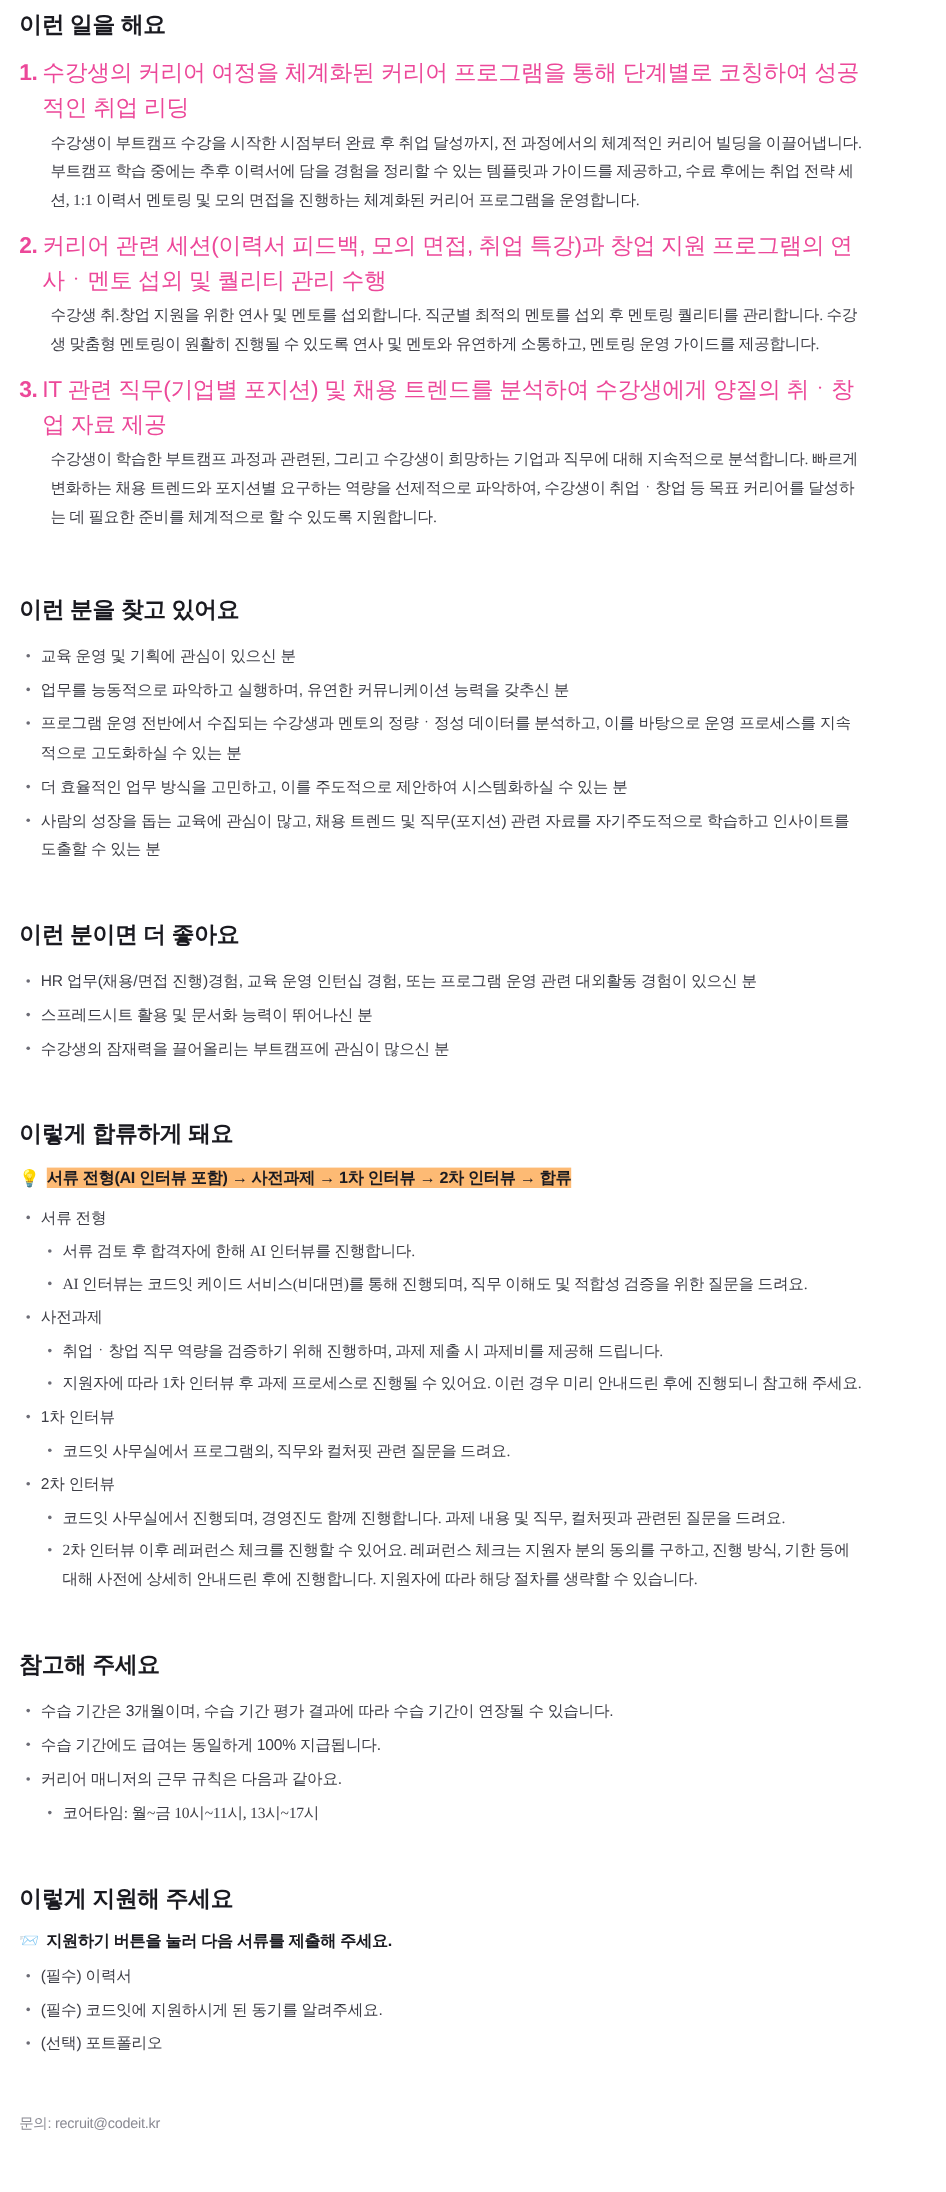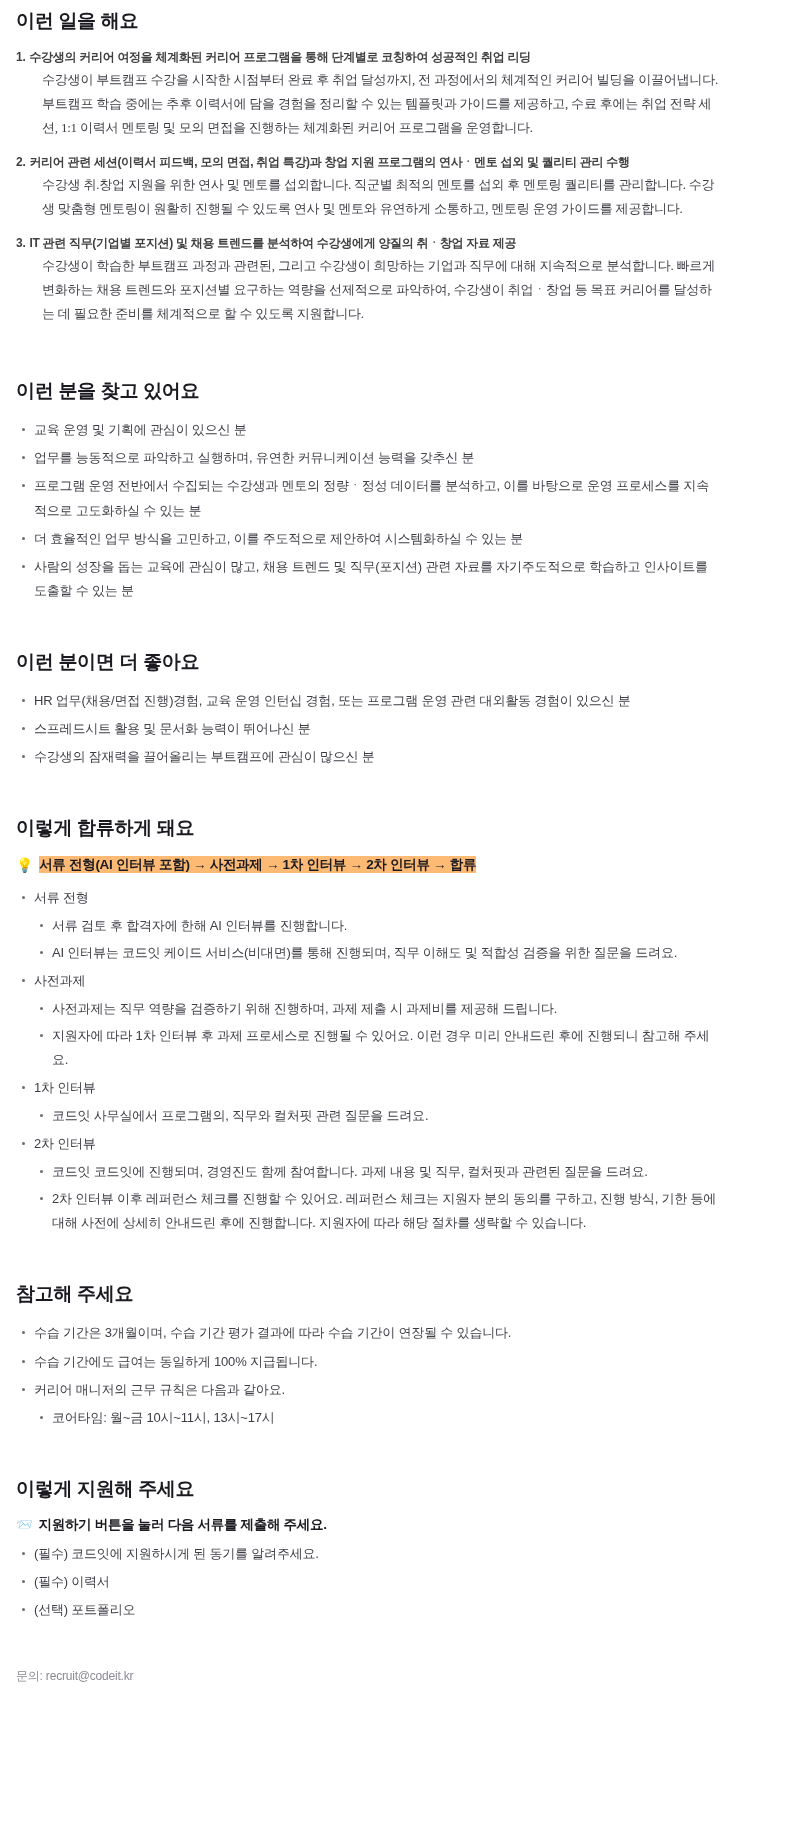--- a/index.html
+++ b/index.html
@@ -35,24 +35,24 @@
     padding: 0;
     list-style: none;
     counter-reset: n;
   }
   ol.numbered > li {
     counter-increment: n;
     margin-bottom: 13px;
   }
   ol.numbered > li:last-child { margin-bottom: 0; }
   .num-head {
-    font-size: 12px;
-    font-weight: bold;
+    font-size: 19px;
+    font-weight: normal;
     line-height: 1.5;
-    color: #404040;
+    color: #ec4899;
     display: flex;
     gap: 4px;
     letter-spacing: -0.3px;
   }
   .num-head::before {
     content: counter(n) ".";
     font-weight: bold;
     flex: 0 0 auto;
   }
   .num-body {
@@ -86,20 +86,21 @@
     top: 10px;
     width: 3px;
     height: 3px;
     border-radius: 50%;
     background: #6b6b75;
   }
   ul.sub {
     margin: 4px 0 4px 0;
     padding: 0;
     list-style: none;
+    font-family: Liberation Serif, serif;
   }
   ul.sub > li {
     position: relative;
     padding-left: 18px;
     font-size: 13px;
     line-height: 1.85;
     color: #3d3d45;
     margin-bottom: 3px;
     letter-spacing: -0.2px;
   }
@@ -216,34 +217,34 @@
       <li>
         <span>서류 전형</span>
         <ul class="sub">
           <li>서류 검토 후 합격자에 한해 AI 인터뷰를 진행합니다.</li>
           <li>AI 인터뷰는 코드잇 케이드 서비스(비대면)를 통해 진행되며, 직무 이해도 및 적합성 검증을 위한 질문을 드려요.</li>
         </ul>
       </li>
       <li>
         <span>사전과제</span>
         <ul class="sub">
-          <li>사전과제는 직무 역량을 검증하기 위해 진행하며, 과제 제출 시 과제비를 제공해 드립니다.</li>
+          <li>취업ㆍ창업 직무 역량을 검증하기 위해 진행하며, 과제 제출 시 과제비를 제공해 드립니다.</li>
           <li>지원자에 따라 1차 인터뷰 후 과제 프로세스로 진행될 수 있어요. 이런 경우 미리 안내드린 후에 진행되니 참고해 주세요.</li>
         </ul>
       </li>
       <li>
         <span>1차 인터뷰</span>
         <ul class="sub">
           <li>코드잇 사무실에서 프로그램의, 직무와 컬처핏 관련 질문을 드려요.</li>
         </ul>
       </li>
       <li>
         <span>2차 인터뷰</span>
         <ul class="sub">
-          <li>코드잇 코드잇에 진행되며, 경영진도 함께 참여합니다. 과제 내용 및 직무, 컬처핏과 관련된 질문을 드려요.</li>
+          <li>코드잇 사무실에서 진행되며, 경영진도 함께 진행합니다. 과제 내용 및 직무, 컬처핏과 관련된 질문을 드려요.</li>
           <li>2차 인터뷰 이후 레퍼런스 체크를 진행할 수 있어요. 레퍼런스 체크는 지원자 분의 동의를 구하고, 진행 방식, 기한 등에 대해 사전에 상세히 안내드린 후에 진행합니다. 지원자에 따라 해당 절차를 생략할 수 있습니다.</li>
         </ul>
       </li>
     </ul>
   </section>
 
   <section class="section">
     <h2 class="section-title">참고해 주세요</h2>
     <ul class="bullets">
       <li>수습 기간은 3개월이며, 수습 기간 평가 결과에 따라 수습 기간이 연장될 수 있습니다.</li>
@@ -257,21 +258,21 @@
     </ul>
   </section>
 
   <section class="section">
     <h2 class="section-title">이렇게 지원해 주세요</h2>
     <div class="apply-line">
       <span class="emoji">📨</span>
       <span>지원하기 버튼을 눌러 다음 서류를 제출해 주세요.</span>
     </div>
     <ul class="bullets indent-1">
+      <li>(필수) 이력서</li>
       <li>(필수) 코드잇에 지원하시게 된 동기를 알려주세요.</li>
-      <li>(필수) 이력서</li>
       <li>(선택) 포트폴리오</li>
     </ul>
   </section>
 
   <div class="footer">문의: recruit@codeit.kr</div>
 
 </div>
 
 </body></html>

